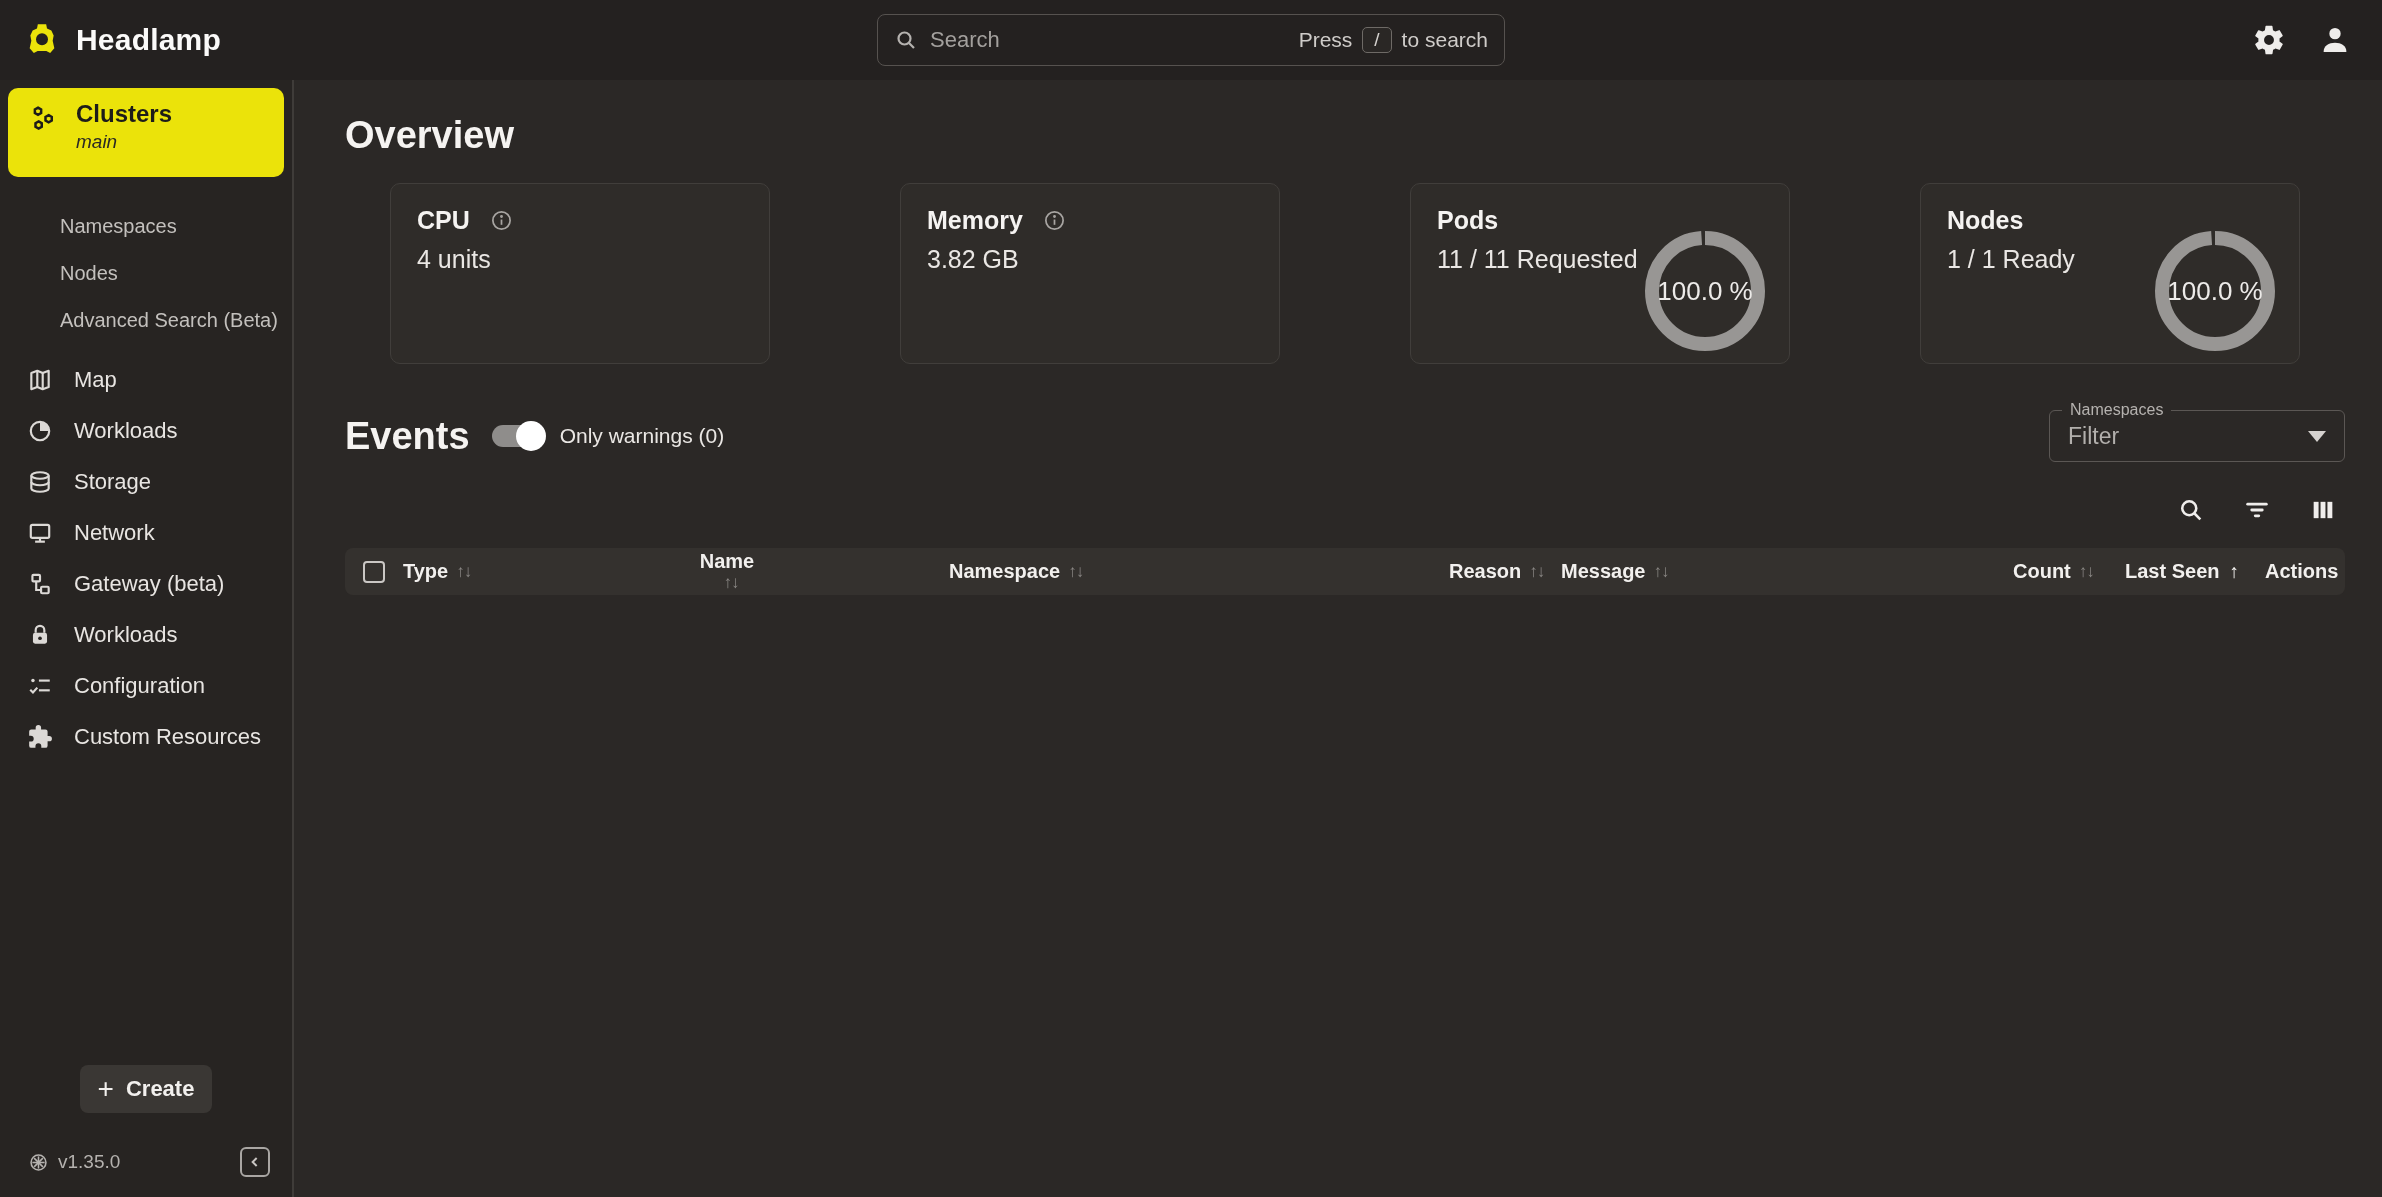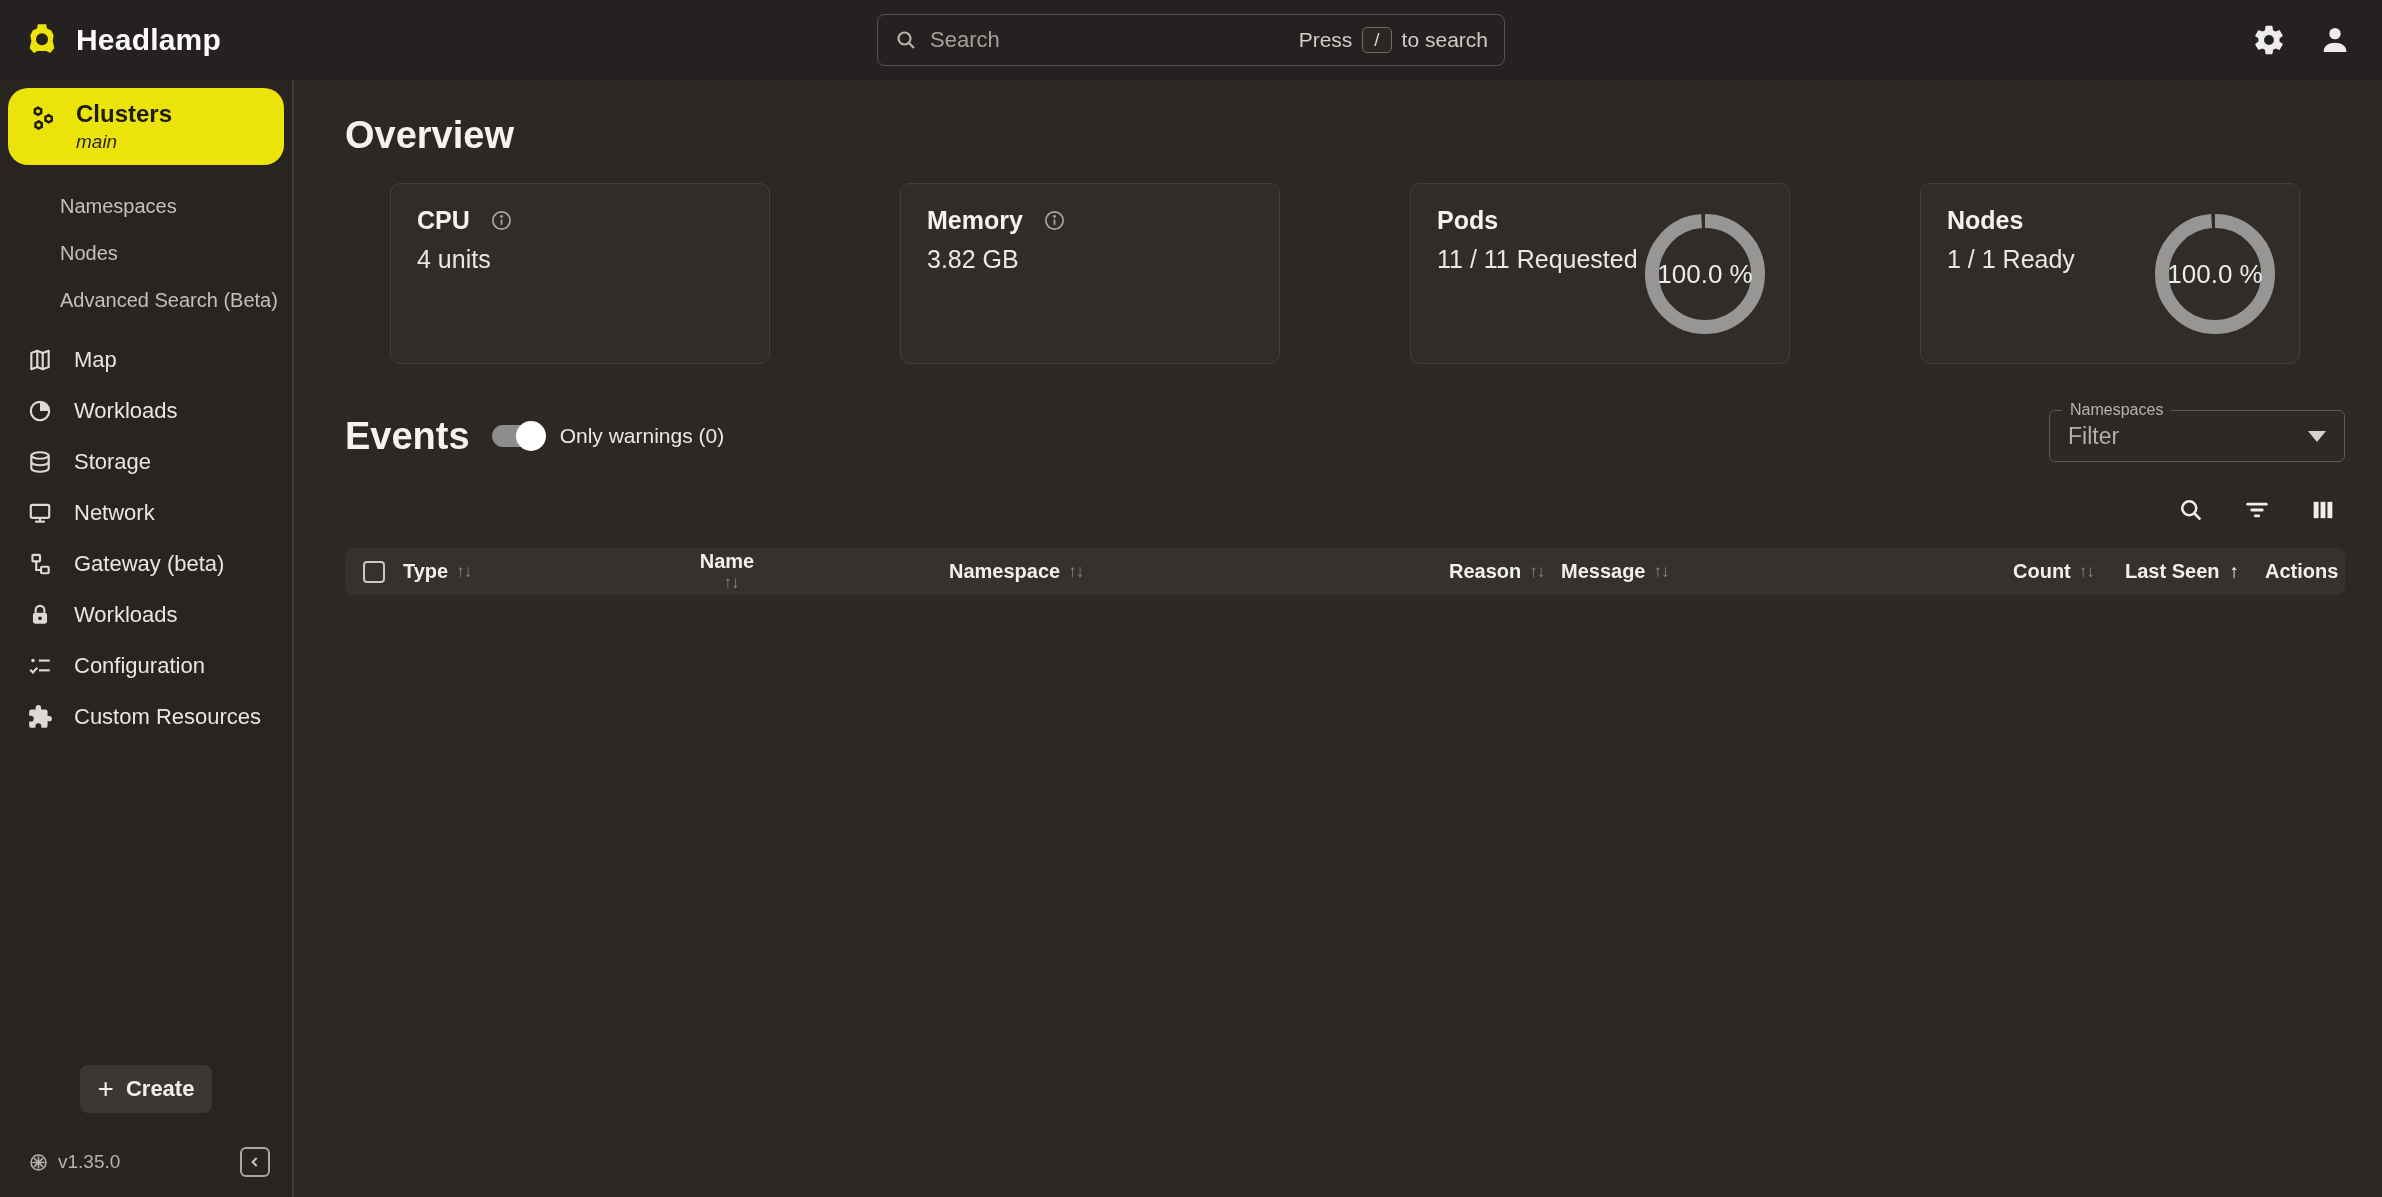--- a/index.html
+++ b/index.html
@@ -38,22 +38,22 @@
 
   
   .shell { flex:1; display:flex; min-height:0; }
 
   
   .sidebar {
     width:294px; flex:0 0 auto; background:#272422;
     border-right:2px solid #3f3c39; display:flex; flex-direction:column;
   }
   .sel-item {
-    margin:8px 8px 8px 8px; background:#ebe30a; border-radius:20px;
-    padding:12px 14px 12px 20px; display:flex; gap:18px; cursor:pointer;
+    margin:8px 8px 16px 8px; background:#ebe30a; border-radius:10px;
+    padding:12px 14px 24px 20px; display:flex; gap:18px; cursor:pointer;
   }
   .sel-item .txt .lbl { font-size:24px; font-weight:600; color:#1d1c19; }
   .sel-item .txt .sub { font-size:19px; font-style:italic; color:#2a2925; margin-top:3px; }
   .sel-icon { color:#1d1c19; margin-top:3px; }
   .subitems { margin-top:10px; }
   .subitem {
     height:47px; display:flex; align-items:center; padding-left:60px;
     color:#c3c0bd; font-size:20px; cursor:pointer;
   }
   .nav-items { margin-top:10px; }
@@ -86,21 +86,21 @@
 
   .cards { margin-top:26px; padding:0 45px; display:grid; grid-template-columns:repeat(4,1fr); gap:130px; }
   .card {
     height:181px; background:#2f2c29; border:1px solid #413e3b;
     border-radius:10px; padding:22px 26px; position:relative;
   }
   .card-head { display:flex; align-items:center; gap:20px; }
   .card-title { font-size:25px; font-weight:700; color:#f5f3f1; }
   .info-icon { color:#a8a5a2; display:flex; cursor:pointer; background:none; border:none; }
   .card-value { margin-top:10px; font-size:25px; color:#eae7e4; }
-  .donut { position:absolute; right:22px; top:28px; width:124px; height:124px; }
+  .donut { position:absolute; right:22px; top:45px; width:124px; height:124px; }
   .donut .pct {
     position:absolute; inset:0; display:flex; align-items:center; justify-content:center;
     font-size:26px; color:#edebe9;
   }
 
   
   .events-row { margin-top:46px; display:flex; align-items:center; }
   .events-title { font-size:38px; font-weight:700; color:#f5f3f1; }
   .toggle { margin-left:22px; position:relative; width:48px; height:22px; cursor:pointer; }
   .toggle .track { width:46px; height:22px; border-radius:11px; background:#8f8d8b; }

